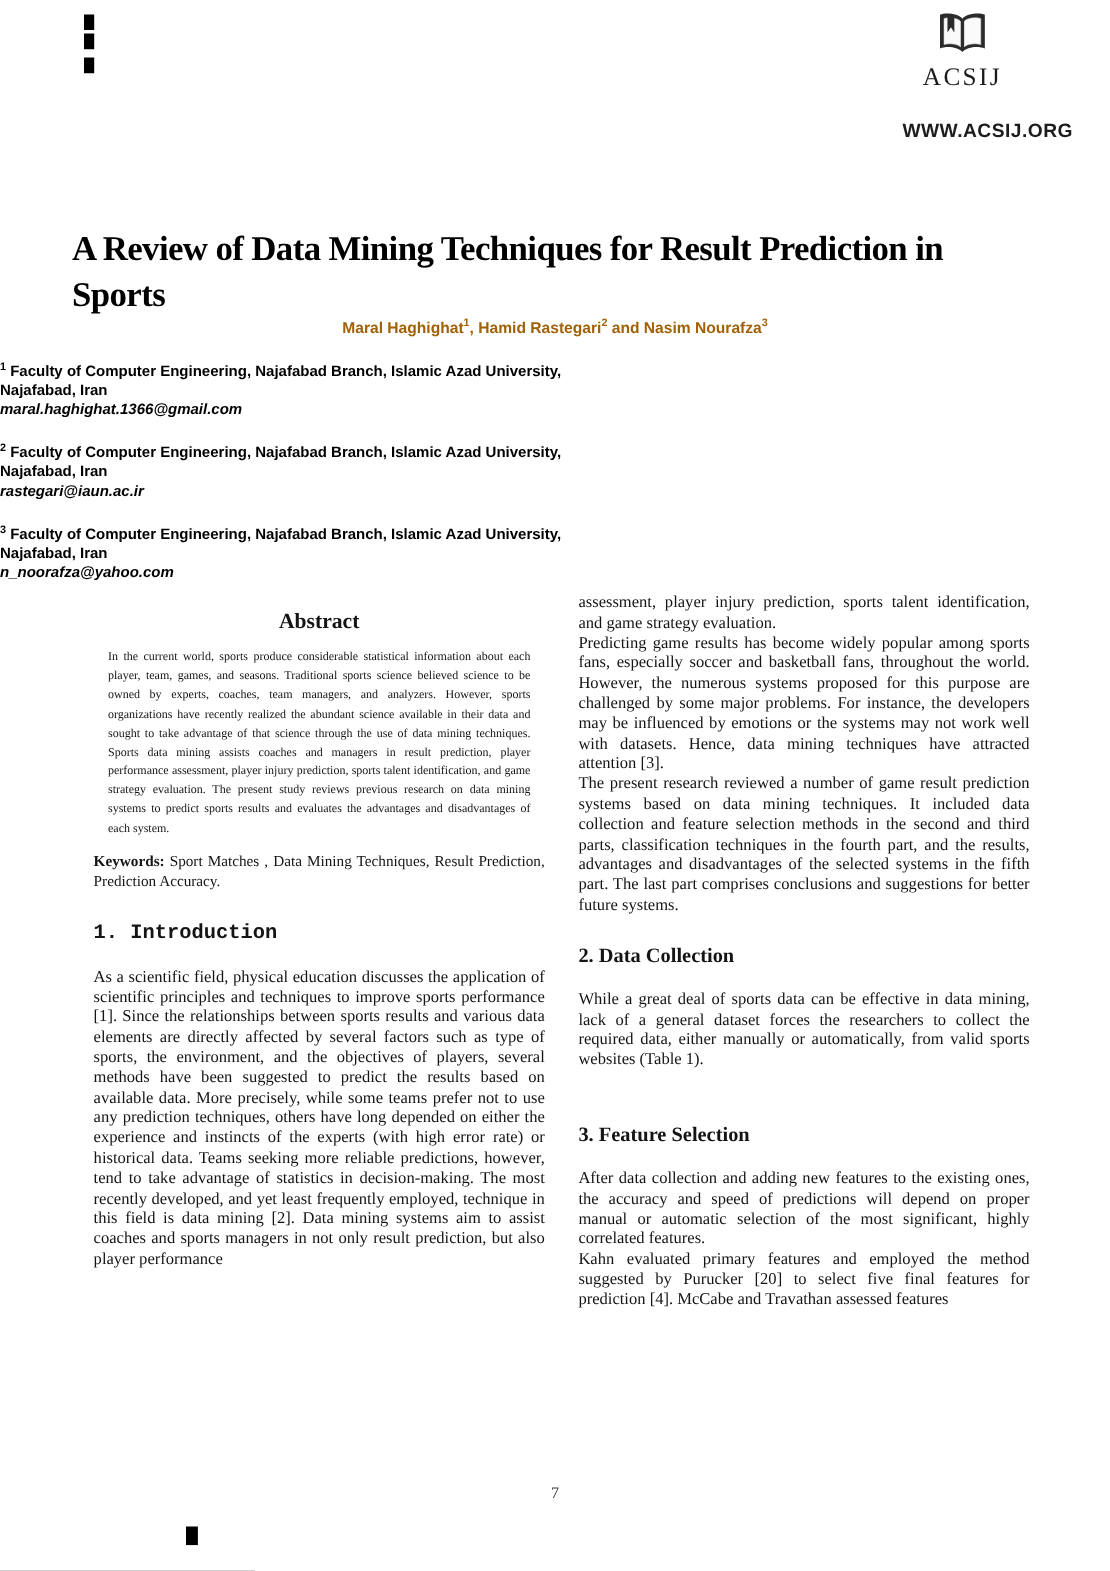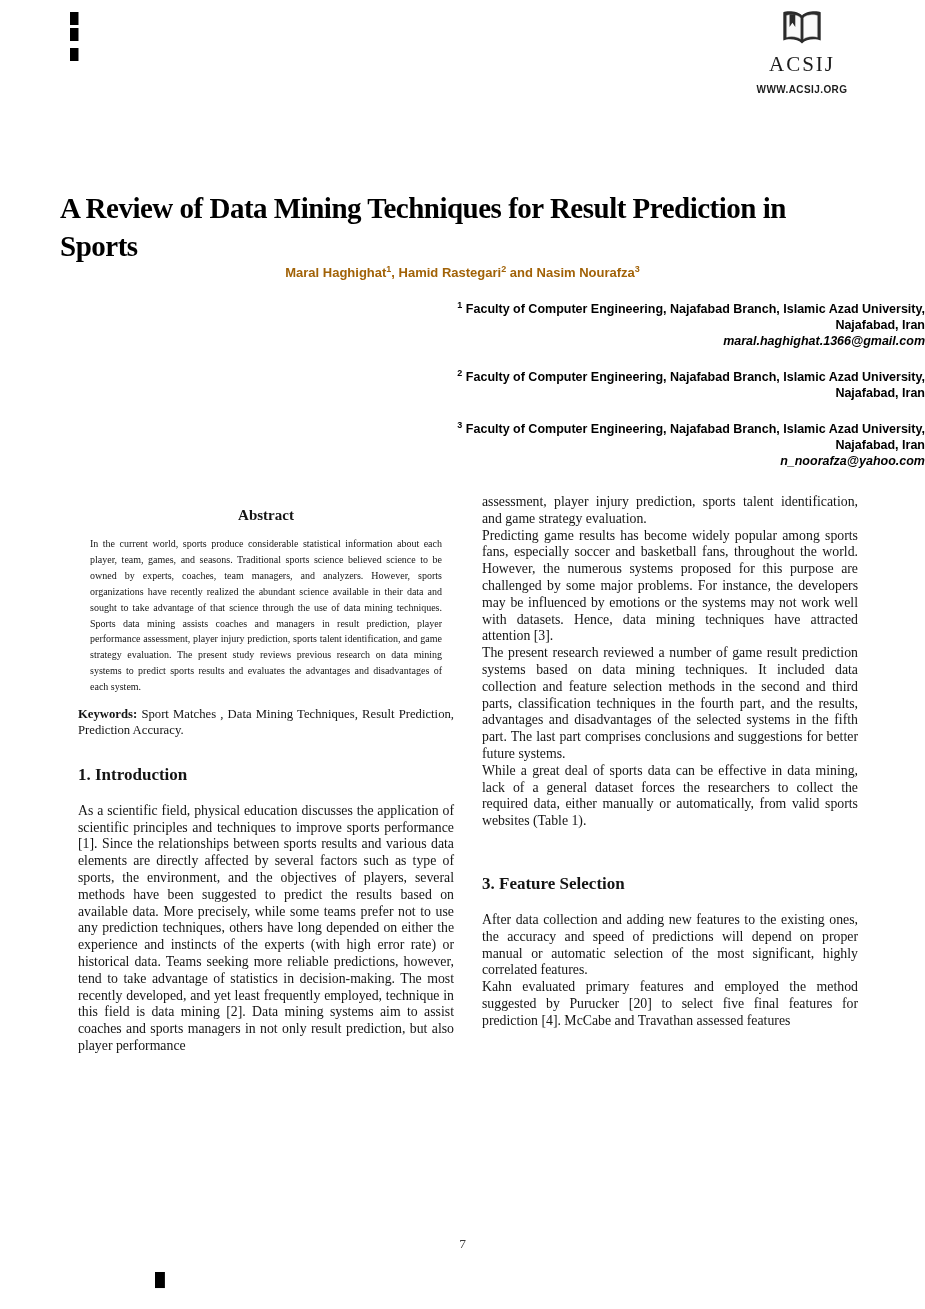--- a/index.html
+++ b/index.html
@@ -11,45 +11,45 @@
   .corner-marks .mark{display:block;width:11px;height:13px;overflow:hidden;
         font-size:12px;line-height:13px;color:#000;margin-bottom:3px;}
   .corner-marks .mark:nth-child(3){margin-top:7px;}
   .footer-mark{position:absolute;left:155px;top:1272px;width:12px;height:17px;overflow:hidden;
         font-size:14px;line-height:16px;color:#000;}
 
   
   .logo{position:absolute;left:752px;top:8px;width:100px;text-align:center;}
   .logo svg{display:block;margin:0 auto;}
   .logo-acronym{font-family:"Liberation Serif",serif;font-size:21px;letter-spacing:2px;color:#1c1c1c;margin-top:2px;}
-  .logo-site{font-family:"Liberation Sans",sans-serif;font-weight:bold;font-size:10px;
-        letter-spacing:0.4px;color:#1c1c1c;margin-top:7px;}
+  .logo-site{font-family:"Liberation Sans",sans-serif;font-weight:bold;font-size:16px;
+        letter-spacing:0.4px;color:#1c1c1c;margin-top:24px;}
 
   
   .title{position:absolute;top:170px;left:60px;right:60px;text-align:left;
         font-weight:bold;font-size:29px;line-height:38px;letter-spacing:-0.5px;color:#000;}
   .authors{position:absolute;top:264px;left:0;right:0;text-align:center;
         font-family:"Liberation Sans",sans-serif;font-weight:bold;font-size:13px;color:#a16207;}
   .authors sup{font-size:9px;}
-  .affiliations{position:absolute;top:297px;left:0;right:0;text-align:right;
+  .affiliations{position:absolute;top:297px;left:0;right:0;text-align:left;
         font-family:"Liberation Sans",sans-serif;font-weight:bold;font-size:12.5px;
         line-height:16px;color:#000;}
   .aff-block{margin-bottom:16px;}
   .aff-block sup{font-size:9px;}
   .email{font-style:italic;}
 
   
   .columns{position:absolute;top:494px;left:78px;width:780px;display:flex;gap:28px;}
   .col{width:376px;}
-  .abstract-head{text-align:center;font-weight:bold;font-size:15px;margin:13px 0 5px 0;}
+  .abstract-head{text-align:center;font-weight:bold;font-size:18px;margin:13px 0 5px 0;}
   .abstract-body{font-size:10px;line-height:15.9px;text-align:justify;margin:12px;}
   .keywords{font-size:12.7px;line-height:15.9px;text-align:justify;margin:2px 0 0 0;}
   .keywords .kw-label{font-weight:bold;}
   .sec-head{font-size:17px;font-weight:bold;margin:26px 0 18px 0;}
-  .sec-head.first{}
+  .sec-head.first{font-family:Liberation Mono, monospace;}
   .body-p{font-size:13.8px;line-height:16.8px;text-align:justify;margin:0;}
   .col-right .sec-head{margin-top:24px;}
 
   .page-number{position:absolute;top:1236px;left:0;right:0;text-align:center;
         font-size:13.5px;color:#3a3a3a;}
 </style>
 </head>
 <body>
 
 <div class="page">
@@ -83,20 +83,21 @@
     <div class="aff-block">
       <div><sup>1</sup>
         <span>Faculty of Computer Engineering, Najafabad Branch, Islamic Azad University,</span></div>
       <div>Najafabad, Iran</div>
       <div class="email">maral.haghighat.1366@gmail.com</div>
     </div>
     <div class="aff-block">
       <div><sup>2</sup>
         <span>Faculty of Computer Engineering, Najafabad Branch, Islamic Azad University,</span></div>
       <div>Najafabad, Iran</div>
+      <div class="email">rastegari@iaun.ac.ir</div>
     </div>
     <div class="aff-block">
       <div><sup>3</sup>
         <span>Faculty of Computer Engineering, Najafabad Branch, Islamic Azad University,</span></div>
       <div>Najafabad, Iran</div>
       <div class="email">n_noorafza@yahoo.com</div>
     </div>
   </div>
 
   <div class="columns">
@@ -108,20 +109,21 @@
 
       <div class="sec-head first">1. Introduction</div>
       <p class="body-p">As a scientific field, physical education discusses the application of scientific principles and techniques to improve sports performance [1]. Since the relationships between sports results and various data elements are directly affected by several factors such as type of sports, the environment, and the objectives of players, several methods have been suggested to predict the results based on available data. More precisely, while some teams prefer not to use any prediction techniques, others have long depended on either the experience and instincts of the experts (with high error rate) or historical data. Teams seeking more reliable predictions, however, tend to take advantage of statistics in decision-making. The most recently developed, and yet least frequently employed, technique in this field is data mining [2]. Data mining systems aim to assist coaches and sports managers in not only result prediction, but also player performance</p>
     </div>
 
     <div class="col col-right">
       <p class="body-p">assessment, player injury prediction, sports talent identification, and game strategy evaluation.</p>
       <p class="body-p">Predicting game results has become widely popular among sports fans, especially soccer and basketball fans, throughout the world. However, the numerous systems proposed for this purpose are challenged by some major problems. For instance, the developers may be influenced by emotions or the systems may not work well with datasets. Hence, data mining techniques have attracted attention [3].</p>
       <p class="body-p">The present research reviewed a number of game result prediction systems based on data mining techniques. It included data collection and feature selection methods in the second and third parts, classification techniques in the fourth part, and the results, advantages and disadvantages of the selected systems in the fifth part. The last part comprises conclusions and suggestions for better future systems.</p>
 
+      <div class="sec-head">2. Data Collection</div>
       <p class="body-p">While a great deal of sports data can be effective in data mining, lack of a general dataset forces the researchers to collect the required data, either manually or automatically, from valid sports websites (Table 1).</p>
 
       <div class="sec-head" style="margin-top:44px;">3. Feature Selection</div>
       <p class="body-p">After data collection and adding new features to the existing ones, the accuracy and speed of predictions will depend on proper manual or automatic selection of the most significant, highly correlated features.</p>
       <p class="body-p">Kahn evaluated primary features and employed the method suggested by Purucker [20] to select five final features for prediction [4]. McCabe and Travathan assessed features</p>
     </div>
 
   </div>
 
   <div class="page-number">7</div>

